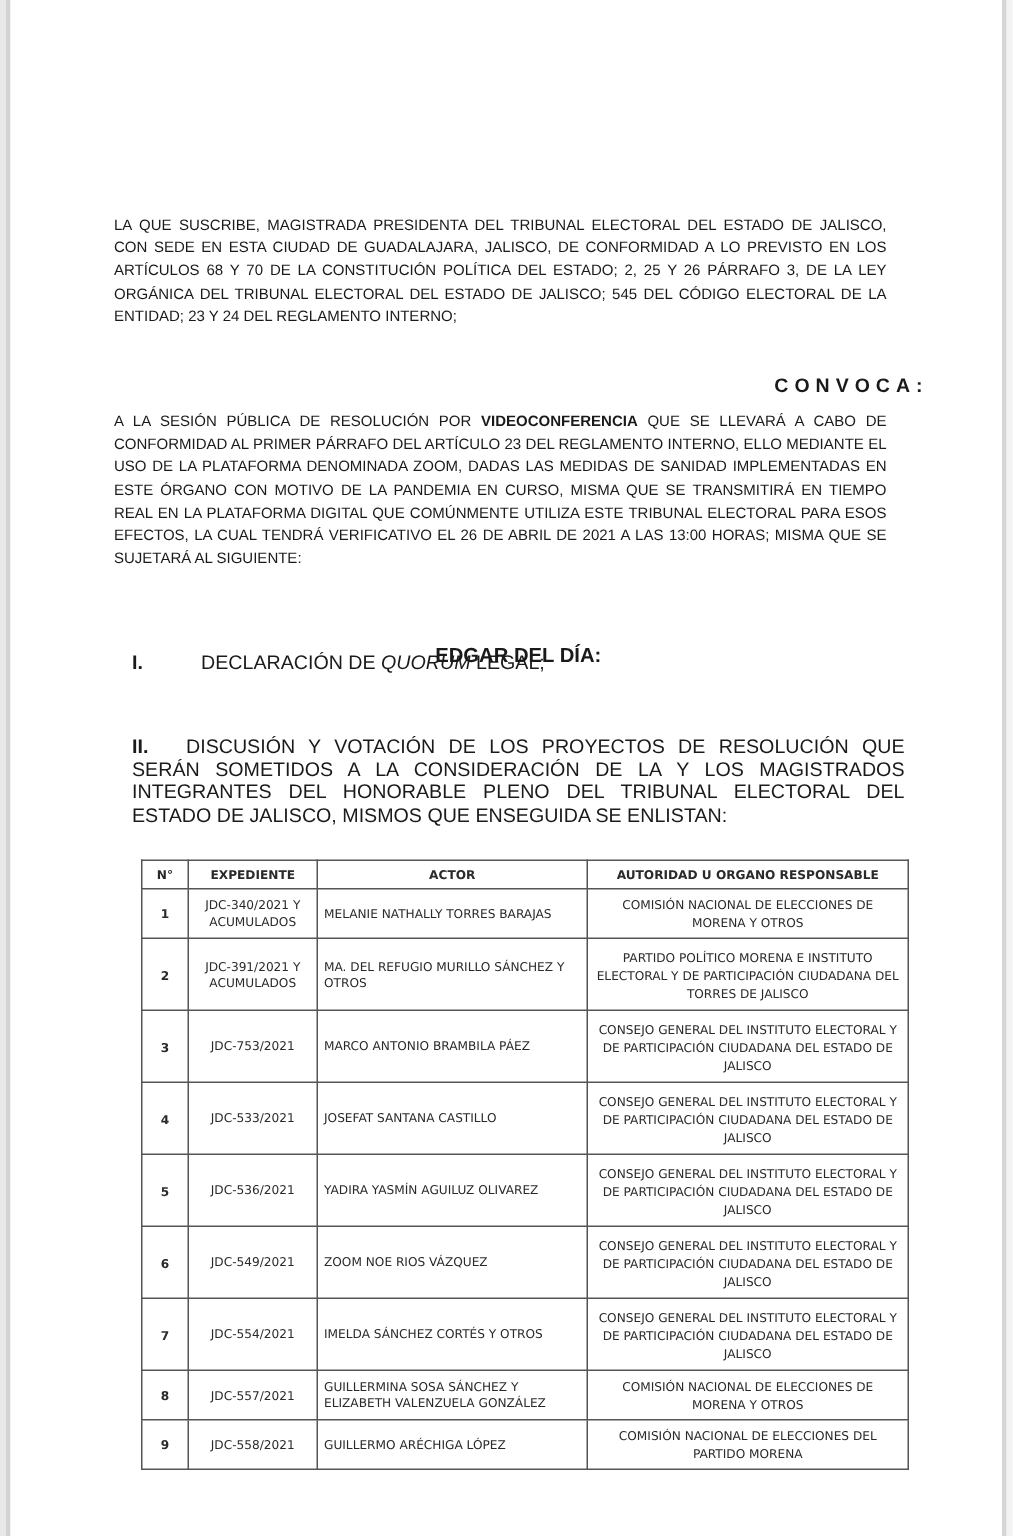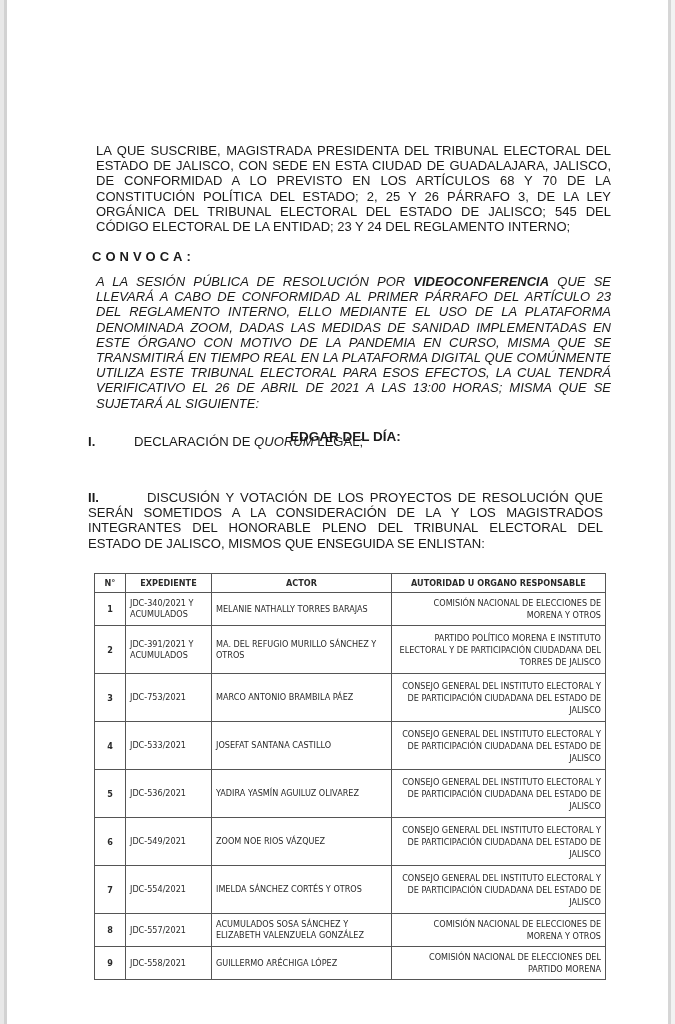--- a/index.html
+++ b/index.html
@@ -12,48 +12,48 @@
   }
   .edge-left { position:absolute; left:0; top:0; width:4px; height:1024px; background:#e8e8e8; }
   .edge-left2 { position:absolute; left:4px; top:0; width:3px; height:1024px; background:#d2d2d2; }
   .page {
     position:absolute; left:7px; top:0; width:661px; height:1024px; background:#ffffff;
   }
   .edge-right { position:absolute; left:668px; top:0; width:3px; height:1024px; background:#d6d6d6; }
   .edge-right2 { position:absolute; left:671px; top:0; width:4px; height:1024px; background:#f2f2f2; }
 
   .para {
-    position:absolute; left:96px; width:515px;
-    font-size:13px; line-height:15.2px;
+    position:absolute; left:76px; width:515px;
+    font-size:10px; line-height:15.2px;
     text-align:justify; text-align-last:left;
     letter-spacing:0px;
   }
   .p1 { top:143px; }
-  .convoca { position:absolute; left:92px; width:515px; top:249px; text-align:left; font-weight:bold; font-size:13px; letter-spacing:4px; }
-  .p2 { top:274px;font-style:italic; }
+  .convoca { position:absolute; left:104px; width:515px; top:249px; text-align:right; font-weight:bold; font-size:13px; letter-spacing:4px; }
+  .p2 { top:274px; }
   .orden { position:absolute; left:88px; width:515px; top:429px; text-align:center; font-weight:bold; font-size:13.5px; }
   .item { position:absolute; left:88px; width:515px; font-size:13.1px; line-height:15.2px; text-align:justify; }
   .item1 { top:434px; }
   .item2 { top:490px; }
   .roman { font-weight:bold; display:inline-block; width:46px; }
-  .item2 .roman { width:59px; }
+  .item2 .roman { width:36px; }
   em { font-style:italic; }
 
   table {
     position:absolute; left:94px; top:573px; width:512px;
     border-collapse:collapse;
     font-family:"DejaVu Sans", sans-serif;
     font-size:8.1px; color:#2a2a2a;
   }
   td, th { border:1px solid #555; padding:0 4px; vertical-align:middle; }
   th { font-weight:bold; height:18px; text-align:center; }
   td.num { text-align:center; font-weight:bold; width:22px; }
-  td.exp { width:77px; line-height:11px; }
+  td.exp { text-align:center; width:77px; line-height:11px; }
   td.actor { text-align:left; width:171px; line-height:11px; }
-  td.auth { text-align:right; line-height:12px; }
+  td.auth { text-align:center; line-height:12px; }
   tr.h2 td { height:32px; }
   tr.h3 td { height:47px; }
 </style>
 </head>
 <body>
 
 <div class="edge-left"></div>
 <div class="edge-left2"></div>
 <div class="page"></div>
 <div class="edge-right"></div>
@@ -119,21 +119,21 @@
     </tr>
     <tr class="h3">
       <td class="num">7</td>
       <td class="exp">JDC-554/2021</td>
       <td class="actor">IMELDA SÁNCHEZ CORTÉS Y OTROS</td>
       <td class="auth">CONSEJO GENERAL DEL INSTITUTO ELECTORAL Y DE PARTICIPACIÓN CIUDADANA DEL ESTADO DE JALISCO</td>
     </tr>
     <tr class="h2">
       <td class="num">8</td>
       <td class="exp">JDC-557/2021</td>
-      <td class="actor">ACUMULADOS SOSA SÁNCHEZ Y ELIZABETH VALENZUELA GONZÁLEZ</td>
+      <td class="actor">GUILLERMINA SOSA SÁNCHEZ Y ELIZABETH VALENZUELA GONZÁLEZ</td>
       <td class="auth">COMISIÓN NACIONAL DE ELECCIONES DE MORENA Y OTROS</td>
     </tr>
     <tr class="h2">
       <td class="num">9</td>
       <td class="exp">JDC-558/2021</td>
       <td class="actor">GUILLERMO ARÉCHIGA LÓPEZ</td>
       <td class="auth">COMISIÓN NACIONAL DE ELECCIONES DEL PARTIDO MORENA</td>
     </tr>
   </tbody>
 </table>

